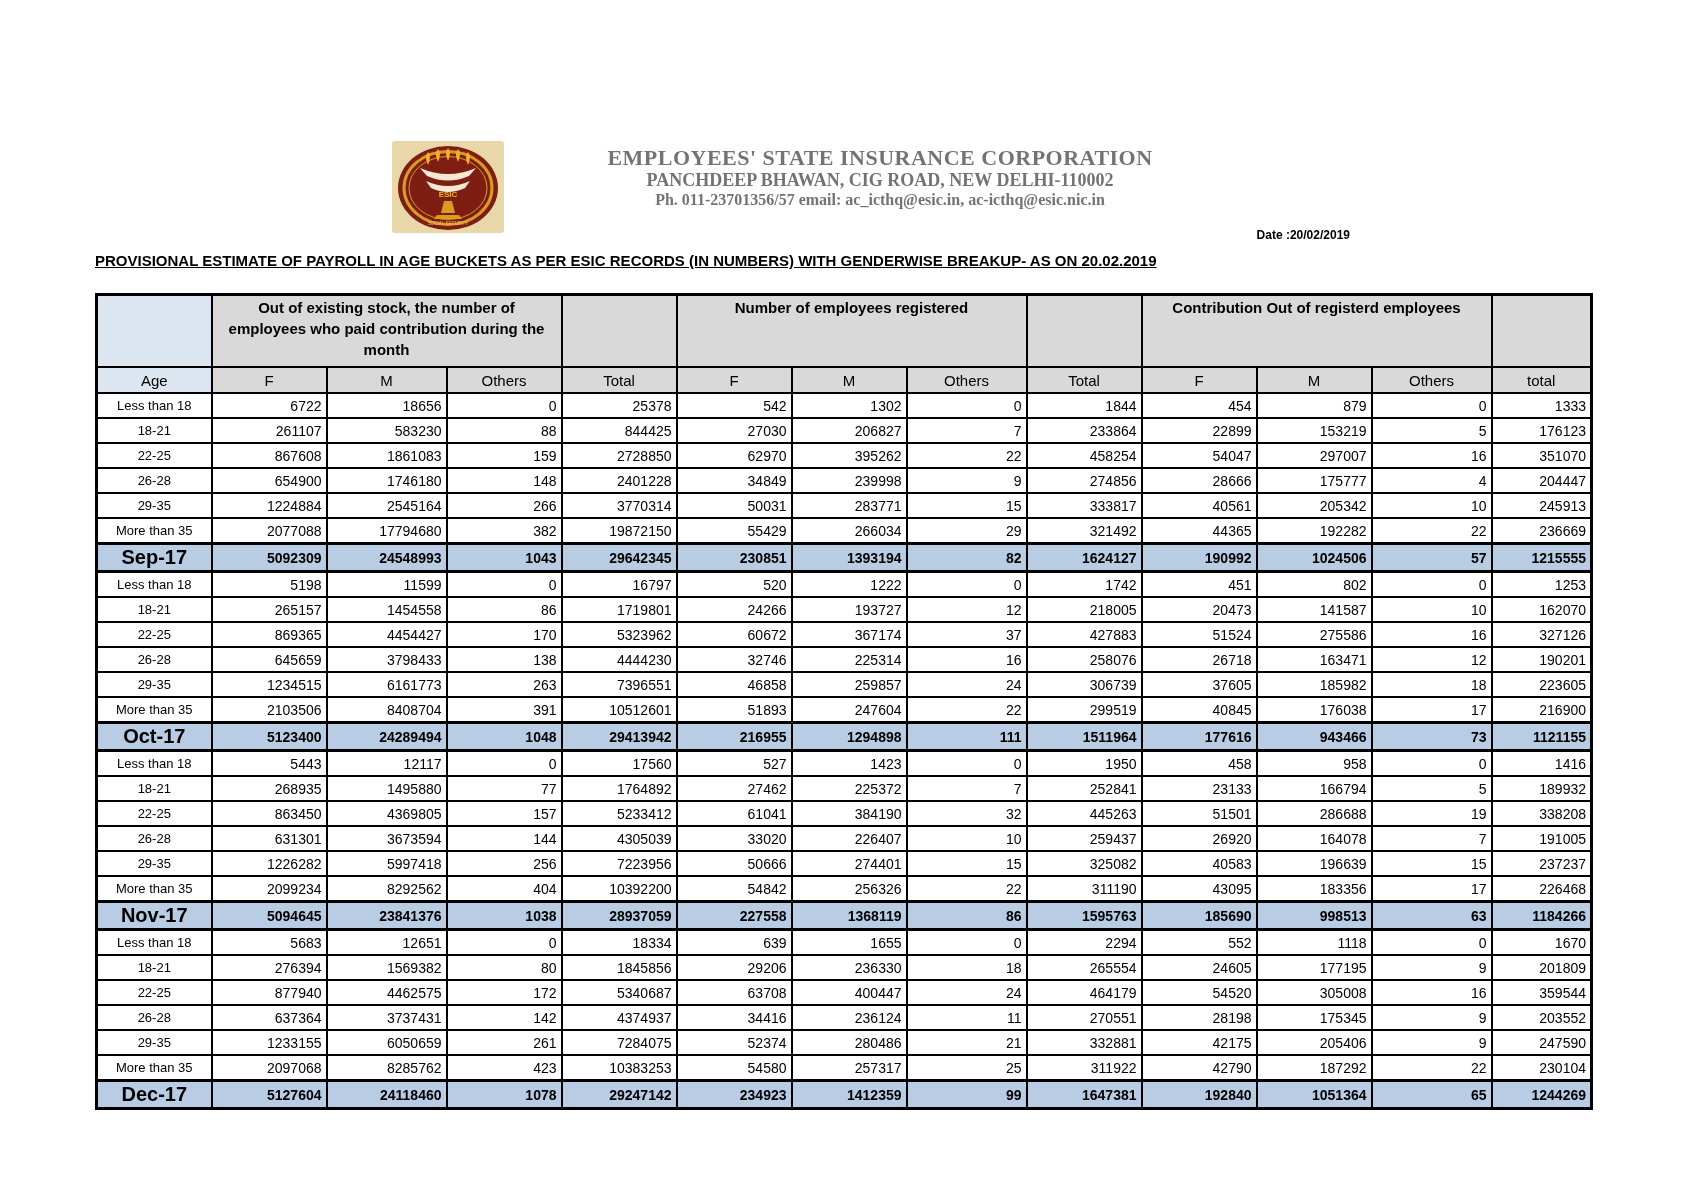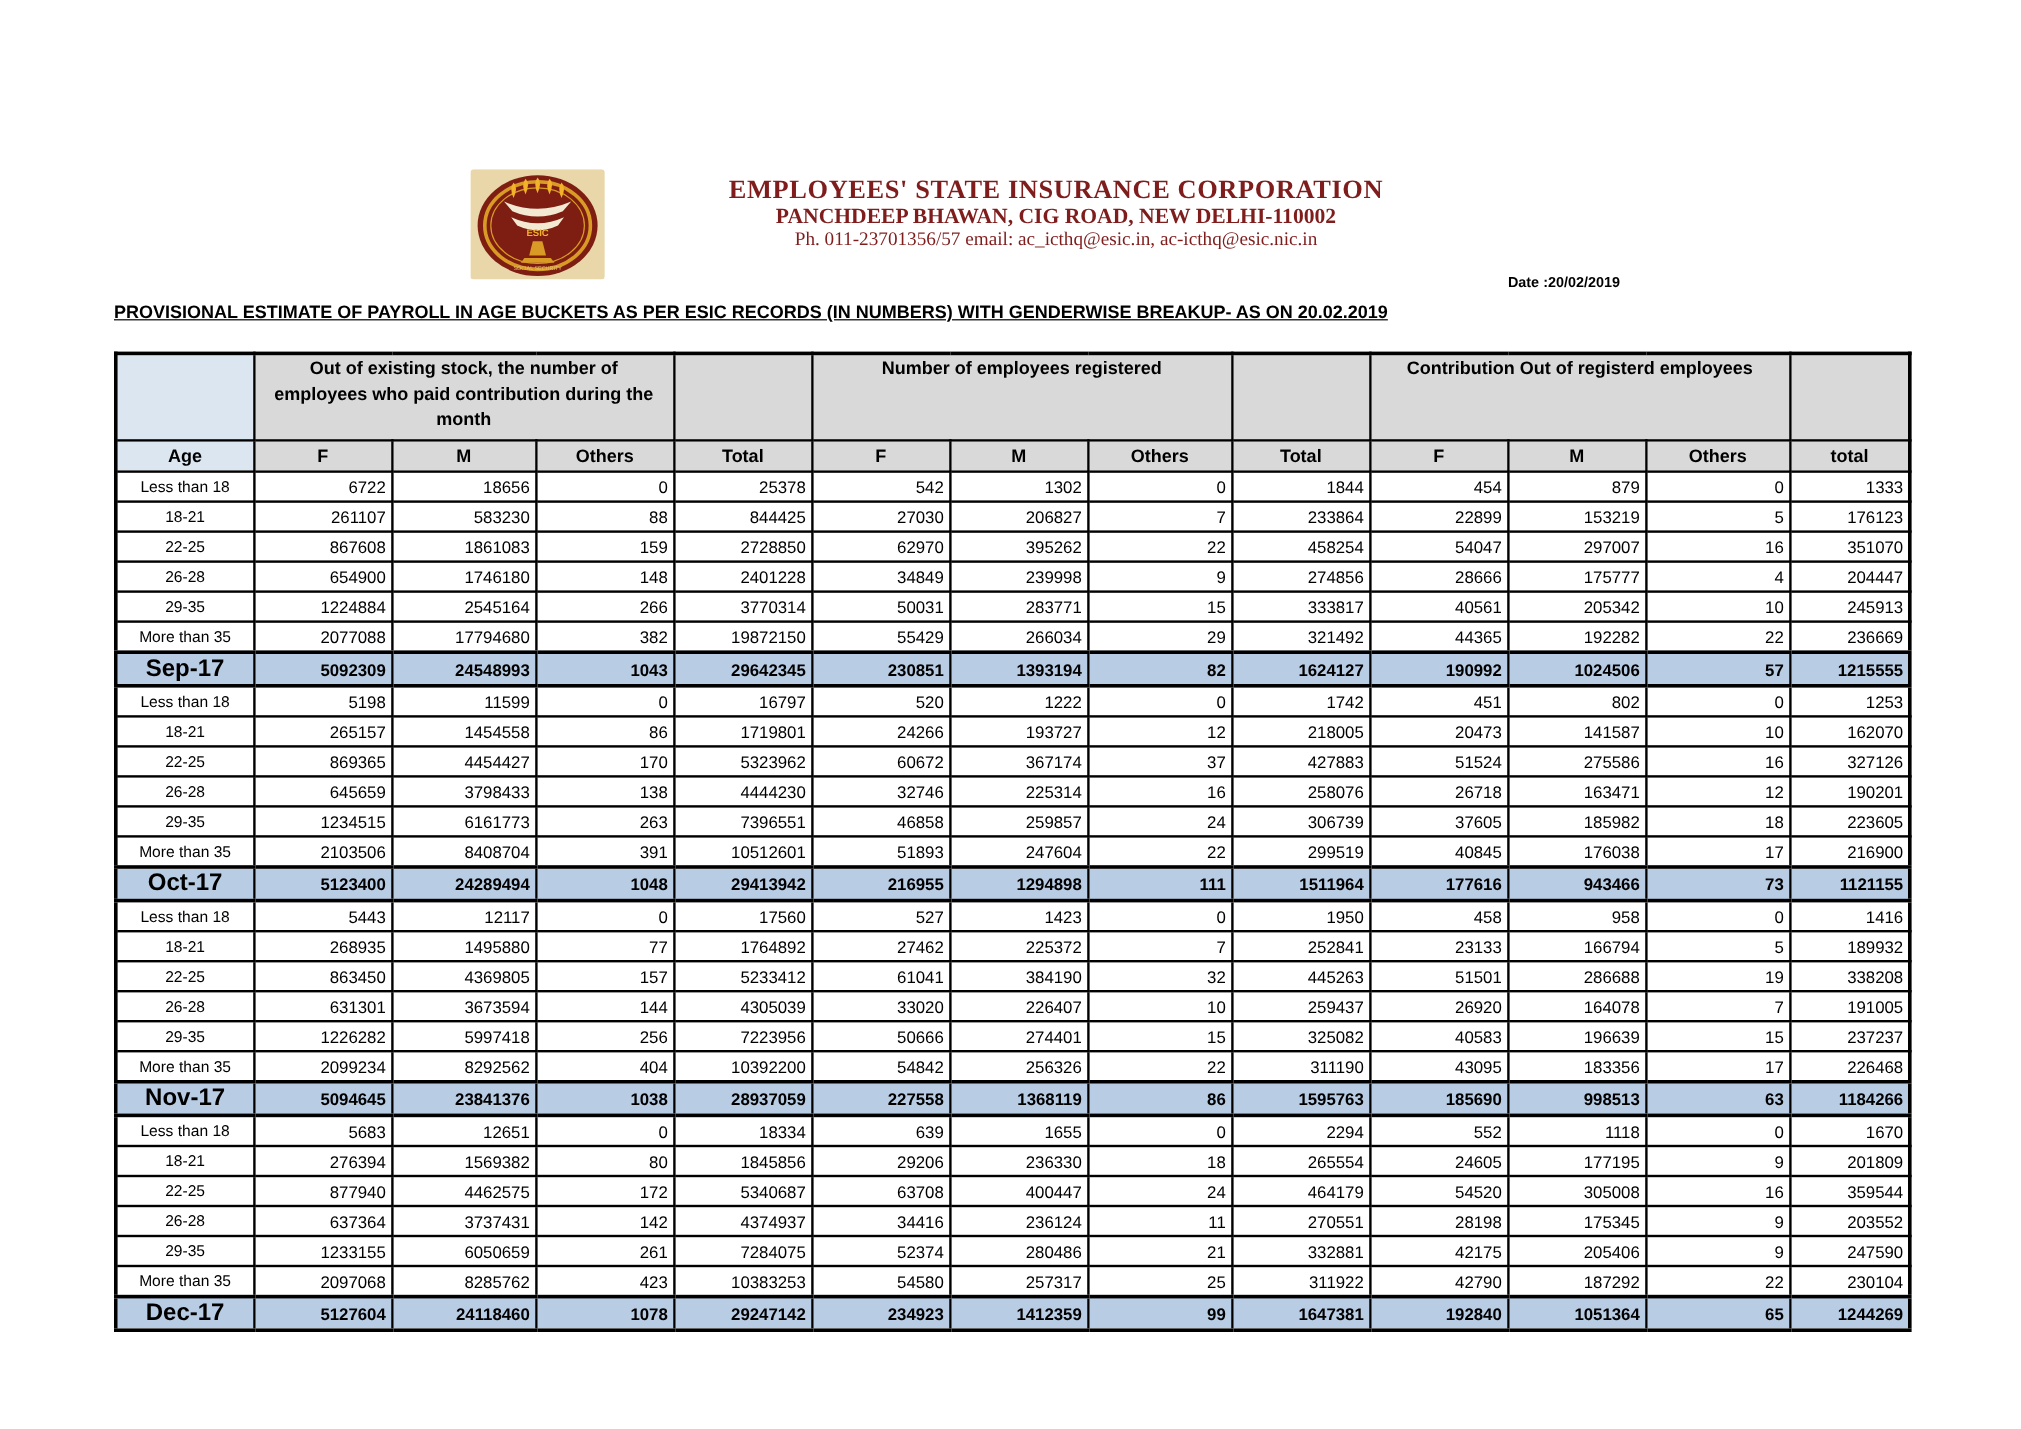--- a/index.html
+++ b/index.html
@@ -2,38 +2,38 @@
 <html style="--month-bg: #b8cce4; --header-bg: #d9d9d9; --age-head-bg: #dce6f1;"><head>
 <meta charset="utf-8">
 <style>
   html,body{margin:0;padding:0;background:#ffffff;}
   body{width:1684px;height:1191px;position:relative;font-family:"Liberation Sans",sans-serif;color:#000;}
 
   .page{position:absolute;inset:0;background:#fff;}
 
   
   .logo-box{position:absolute;left:392px;top:141px;width:112px;height:92px;}
-  .org-block{position:absolute;left:470px;top:146px;width:820px;text-align:center;color:#7f1d1d;font-family:"Liberation Serif",serif;}
+  .org-block{position:absolute;left:470px;top:146px;width:820px;text-align:center;color:#737373;font-family:"Liberation Serif",serif;}
   .org-name{font-size:22px;font-weight:bold;letter-spacing:.5px;line-height:24px;}
   .org-address{font-size:18px;font-weight:bold;line-height:20px;}
-  .org-contact{font-size:16px;font-weight:normal;line-height:19px;}
+  .org-contact{font-size:16px;font-weight:bold;line-height:19px;}
 
   .date-line{position:absolute;top:228px;right:334px;font-size:12px;font-weight:bold;font-family:"Liberation Sans",sans-serif;}
   .doc-title{position:absolute;top:252px;left:95px;width:1330px;text-align:left;font-size:15px;font-weight:bold;text-decoration:underline;font-family:"Liberation Sans",sans-serif;}
 
   
   .tbl-wrap{position:absolute;left:95px;top:293px;}
   table{border-collapse:collapse;table-layout:fixed;}
   th,td{border:2px solid #000;overflow:hidden;white-space:nowrap;}
   table{border:3px solid #000;}
 
   th.group-th{height:68px;vertical-align:top;background:var(--header-bg,#d9d9d9);
     font-size:15px;font-weight:bold;white-space:normal;line-height:21px;padding:1px 10px;}
   th.age-col-head{background:var(--age-head-bg,#dce6f1);}
-  th.col-th{height:22px;background:var(--header-bg,#d9d9d9);font-size:15px;font-weight:bold;text-align:center;}
+  th.col-th{height:22px;background:var(--header-bg,#d9d9d9);font-size:15px;font-weight:normal;text-align:center;}
   th.col-th.age-col-head{background:var(--age-head-bg,#dce6f1);}
 
   td{height:21px;font-size:14px;}
   td.num-cell{text-align:right;padding-right:4px;}
   td.age-cell{text-align:center;font-size:13px;}
   tr.month-row td{background:var(--month-bg,#b8cce4);font-weight:bold;border-top:3px solid #000;border-bottom:3px solid #000;}
   tr.month-row td.age-cell{font-size:20px;}
 </style>
 </head>
 <body>

